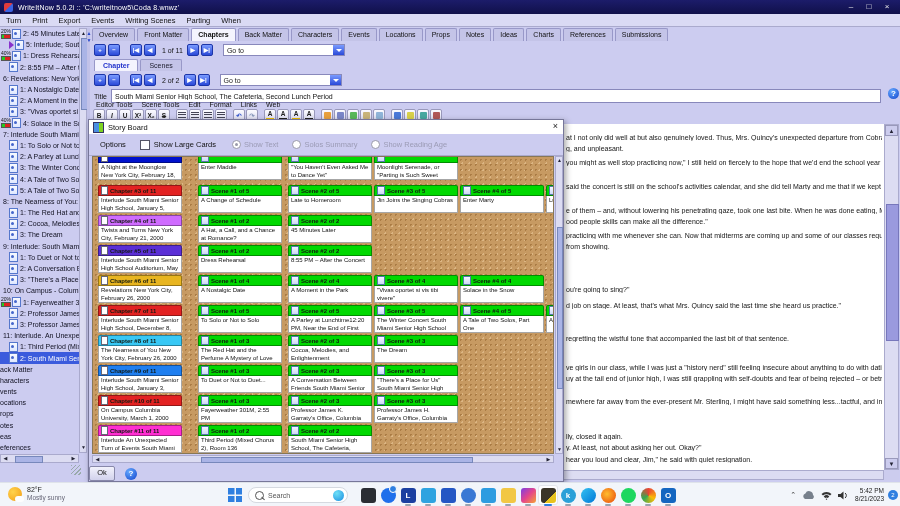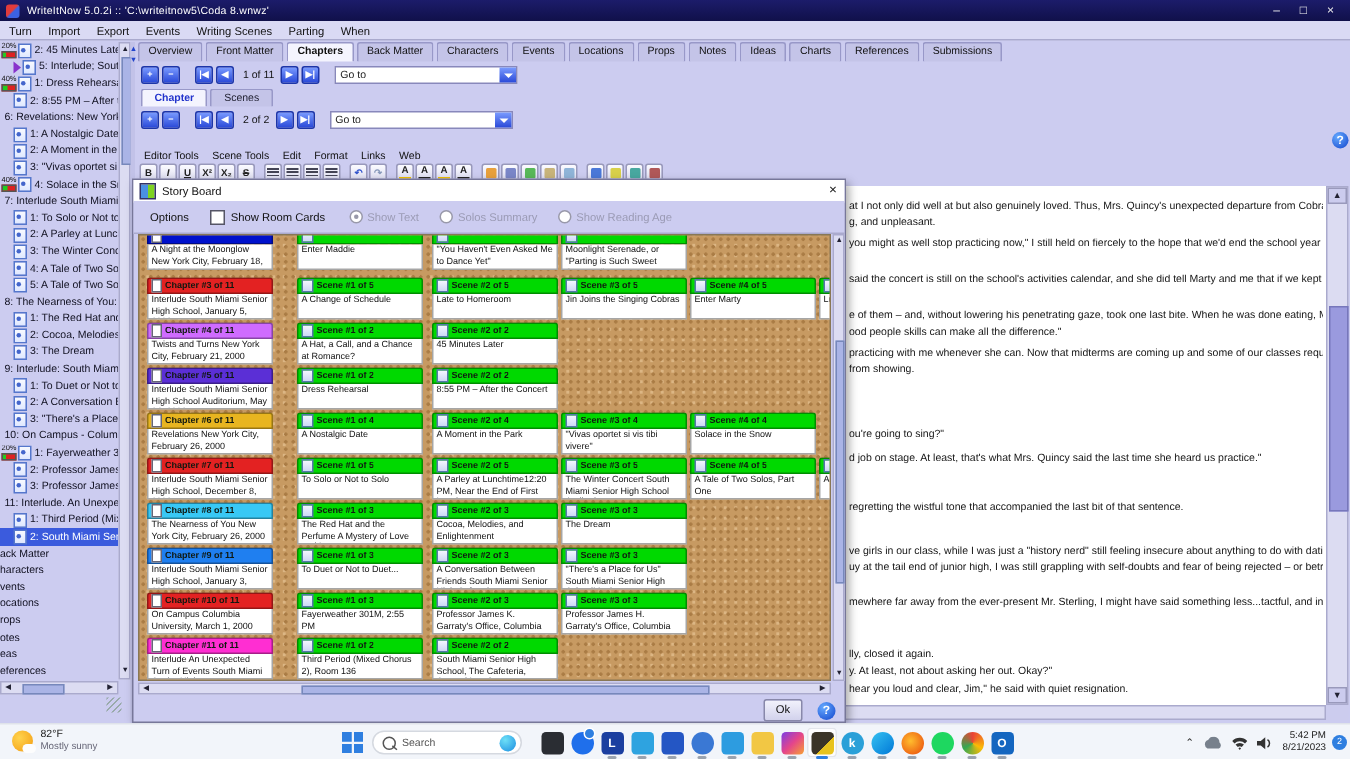--- a/index.html
+++ b/index.html
@@ -123,21 +123,21 @@
   .chtxt{font-size:6px;font-weight:bold;color:#101810;white-space:nowrap;overflow:hidden;}
   .cic{width:5px;height:7px;background:#fff;border:1px solid #667;margin-right:2px;flex:0 0 auto;}
   .sic2{width:6px;height:7px;background:linear-gradient(#f4f7ff,#cdd9f5);border:1px solid #5577aa;
     margin-right:2px;flex:0 0 auto;}
   .cbd{height:17px;background:#fff;border:1px solid rgba(0,0,0,.35);border-top:0;
     font-size:6px;line-height:7.6px;color:#111;padding:1px 2px;overflow:hidden;box-sizing:border-box;}
   .dvscroll{position:absolute;left:466px;top:36px;width:8px;height:298px;background:#dcdcf2;border:1px solid #aaaacd;box-sizing:border-box;}
   .dvthumb{position:absolute;left:1px;top:70px;width:4px;height:160px;background:#aab4e6;border:1px solid #7788bb;}
   .dhscroll{position:absolute;left:3px;top:335px;width:462px;height:8px;background:#dcdcf2;border:1px solid #aaaacd;box-sizing:border-box;}
   .dhthumb{position:absolute;left:108px;top:1px;width:270px;height:4px;background:#aab4e6;border:1px solid #7788bb;}
-  .dfoot{position:absolute;left:0;top:344px;width:100%;height:19px;display:flex;align-items:center;justify-content:flex-end;}
+  .dfoot{position:absolute;left:0;top:344px;width:100%;height:19px;display:flex;align-items:center;justify-content:flex-start;}
   .okbtn{width:24px;height:13px;font-size:7.5px;text-align:center;line-height:12px;color:#111;
     background:linear-gradient(#f2f2fc,#d2d2ec);border:1px solid #8888aa;border-radius:2px;margin-right:10px;}
   .dhelp{width:12px;height:12px;border-radius:50%;background:radial-gradient(circle at 35% 30%,#66aaff,#1144cc);
     color:#fff;font-size:8px;line-height:12px;text-align:center;font-weight:bold;margin-right:6px;}
   
   .taskbar{position:absolute;left:0;top:482px;width:900px;height:24px;background:#f2f5fa;border-top:1px solid #dfe3ea;}
   .weather{position:absolute;left:8px;top:3px;display:flex;align-items:center;}
   .wicon{width:14px;height:14px;border-radius:50%;background:radial-gradient(circle at 35% 35%,#ffd34d,#f39c12);position:relative;margin-right:5px;}
   .wicon::after{content:"";position:absolute;right:-2px;bottom:-1px;width:9px;height:6px;border-radius:4px;background:#fdfdfd;}
   .wtemp{font-size:7px;color:#222;line-height:8px;}
@@ -177,21 +177,21 @@
     <span class="wtitle" data-name="window-title">WriteItNow 5.0.2i :: 'C:\writeitnow5\Coda 8.wnwz'</span>
     <span class="winbtns">
       <span class="winbtn" data-name="minimize-button">–</span>
       <span class="winbtn" data-name="maximize-button">□</span>
       <span class="winbtn" data-name="close-button">×</span>
     </span>
   </div>
 
   <div class="menubar" id="menubar" data-name="menu-bar">
       <span class="mitem" data-name="menu-file">Turn</span>
-      <span class="mitem" data-name="menu-print">Import</span>
+      <span class="mitem" data-name="menu-print">Print</span>
       <span class="mitem" data-name="menu-export">Export</span>
       <span class="mitem" data-name="menu-import">Events</span>
       <span class="mitem" data-name="menu-writing-tools">Writing Scenes</span>
       <span class="mitem" data-name="menu-settings">Parting</span>
       <span class="mitem" data-name="menu-help">When</span>
     </div>
 
   <div class="sidebar" data-name="sidebar">
     <div id="tree" data-name="story-tree">
         <div class="titem scene haspct" data-name="sidebar-item">
@@ -418,20 +418,24 @@
     <span class="nbtn" data-name="prev-scene-button">◀</span>
     <span class="npos" data-name="scene-position">2 of 2</span>
     <span class="nbtn" data-name="next-scene-button">▶</span>
     <span class="nbtn" data-name="last-scene-button">▶|</span>
     <span class="goto" data-name="scene-goto-select">
       <span data-name="goto-label">Go to</span>
       <i class="garr" data-name="dropdown-arrow-icon"></i>
     </span>
   </div>
 
+  <div id="titlerow" data-name="title-row">
+    <span class="tflabel" data-name="title-label">Title</span>
+    <input id="titleinput" data-name="scene-title-input" value="South Miami Senior High School, The Cafeteria, Second Lunch Period" style="">
+  </div>
   <span class="helpq" data-name="help-icon">?</span>
 
   <div id="editmenus" data-name="editor-menu-bar">
       <span class="emitem" data-name="editor-menu-editor-tools">Editor Tools</span>
       <span class="emitem" data-name="editor-menu-scene-tools">Scene Tools</span>
       <span class="emitem" data-name="editor-menu-edit">Edit</span>
       <span class="emitem" data-name="editor-menu-format">Format</span>
       <span class="emitem" data-name="editor-menu-links">Links</span>
       <span class="emitem" data-name="editor-menu-web">Web</span>
     </div>
@@ -548,21 +552,21 @@
 
   <div class="dialog" data-name="story-board-dialog">
     <div class="dtitle" data-name="dialog-titlebar">
       <span class="dico" data-name="story-board-icon"></span>
       <span class="dtxt" data-name="dialog-title">Story Board</span>
       <span class="dclose" data-name="dialog-close-icon">×</span>
     </div>
     <div class="dopts" data-name="dialog-options-row">
       <span class="optlabel" data-name="options-label">Options</span>
       <span class="cbx" data-name="show-large-cards-checkbox"></span>
-      <span class="cbxlabel" data-name="show-large-cards-label">Show Room Cards</span>
+      <span class="cbxlabel" data-name="show-large-cards-label">Show Large Cards</span>
       <span class="radio rsel" data-name="radio-show-text">
         <i class="rdot" data-name="radio-icon"></i>
         <span class="rlabel">Show Text</span>
       </span>
       <span class="radio" data-name="radio-show-summary">
         <i class="rdot" data-name="radio-icon"></i>
         <span class="rlabel">Solos Summary</span>
       </span>
       <span class="radio" data-name="radio-show-reading-age">
         <i class="rdot" data-name="radio-icon"></i>

